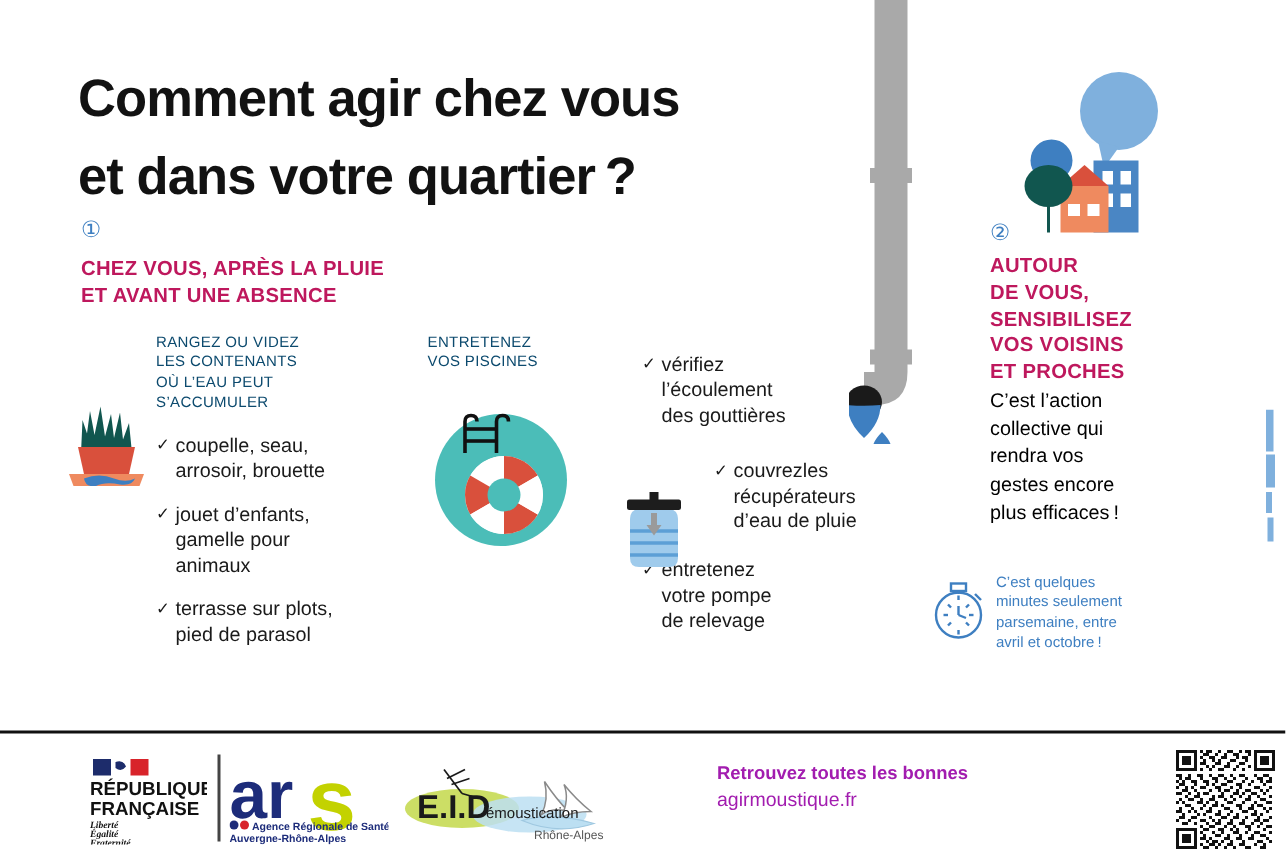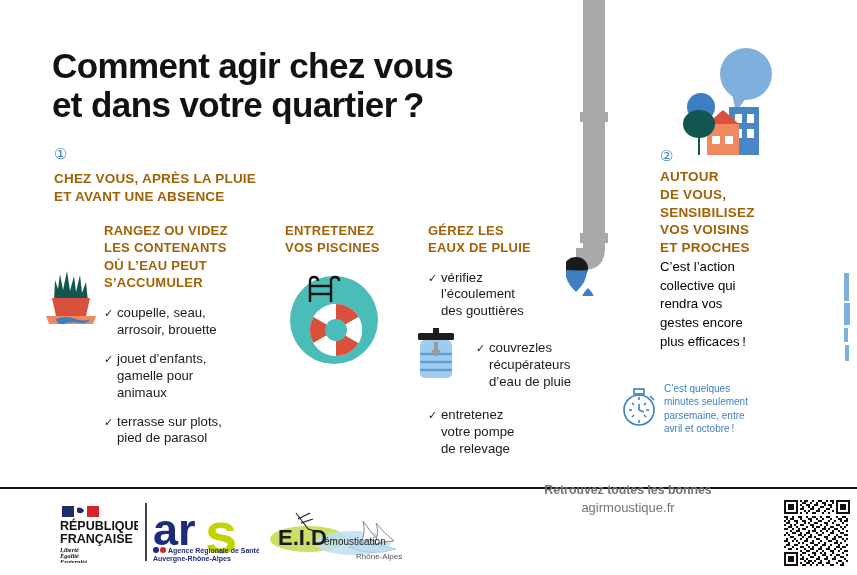--- a/index.html
+++ b/index.html
@@ -12,35 +12,35 @@
     position:relative;
   }
   #page{position:relative;width:857px;height:575px;overflow:hidden;}
 
   
   .title{
     position:absolute;left:52px;top:46px;width:520px;
     font-size:35px;line-height:1.12;font-weight:bold;
     letter-spacing:-0.6px;color:#121212;
   }
-  .title .l2{display:block;}
+  .title .l2{display:block;margin-top:13px;}
 
   .badge-num{
     font-size:15px;color:#3e7fc1;line-height:1;
     display:inline-block;
   }
 
   .sec-head{
-    color:#a16207;font-weight:bold;font-size:13.5px;
+    color:#be185d;font-weight:bold;font-size:13.5px;
     line-height:1.32;letter-spacing:0.2px;
   }
 
   .col-head{
-    font-weight:bold;font-size:13px;line-height:1.33;
-    letter-spacing:0.25px;color:#a16207;
+    font-weight:normal;font-size:10px;line-height:1.33;
+    letter-spacing:0.25px;color:#0c4a6e;
   }
 
   .bullet{
     position:relative;font-size:13.2px;line-height:1.28;
     color:#1a1a1a;margin-bottom:12px;padding-left:13px;
   }
   .bullet .ck{
     position:absolute;left:0;top:1px;font-size:11px;color:#1a1a1a;
   }
 
@@ -78,22 +78,22 @@
   
   #edge-sliver{position:absolute;left:844px;top:273px;width:7px;height:90px;}
 
   
   #rule{position:absolute;left:0;top:487px;width:857px;height:2px;background:#111;}
   #logo-marianne{position:absolute;left:58px;top:505px;width:80px;height:58px;}
   #logo-sep{position:absolute;left:145px;top:503px;width:1.5px;height:58px;background:#444;}
   #logo-ars{position:absolute;left:153px;top:505px;width:106px;height:58px;}
   #logo-eid{position:absolute;left:268px;top:503px;width:140px;height:62px;}
   #footer-text{
-    position:absolute;left:478px;top:482px;width:300px;
-    text-align:center;font-size:12.3px;line-height:1.42;font-weight:bold;color:#737373;
+    position:absolute;left:478px;top:507px;width:300px;
+    text-align:left;font-size:12.3px;line-height:1.42;font-weight:bold;color:#a21caf;
   }
   #footer-url{font-weight:normal;font-size:13px;}
   #qr{position:absolute;left:784px;top:500px;width:66px;height:66px;}
 </style>
 </head>
 <body>
 
 <div id="page">
 
   <div class="title">
@@ -159,22 +159,20 @@
       <path d="M48 58 L70.5 71 A26 26 0 0 1 48 84 Z" fill="#d9503c"></path>
       <path d="M48 58 L25.5 45 A26 26 0 0 1 48 32 Z" fill="#ffffff"></path>
       <path d="M48 58 L25.5 71 A26 26 0 0 1 25.5 45 Z" fill="#d9503c"></path>
       <path d="M48 58 L70.5 45 A26 26 0 0 1 70.5 71 Z" fill="#ffffff"></path>
       <path d="M48 58 L48 84 A26 26 0 0 1 25.5 71 Z" fill="#ffffff"></path>
       <circle cx="48" cy="58" r="11" fill="#4bbdb8"></circle>
     </g>
   </svg>
 
   <div id="col3">
-    <div class="col-head" style="white-space:pre-line">GÉREZ LES
-EAUX DE PLUIE</div>
     <div style="height:13px"></div>
     <div class="bullet">
       <span class="ck">✓</span>
       <span style="white-space:pre-line">vérifiez
 l’écoulement
 des gouttières</span>
     </div>
     <div class="bullet" style="margin-left:48px;margin-top:20px;width:118px">
       <span class="ck">✓</span>
       <span style="white-space:pre-line">couvrezles

